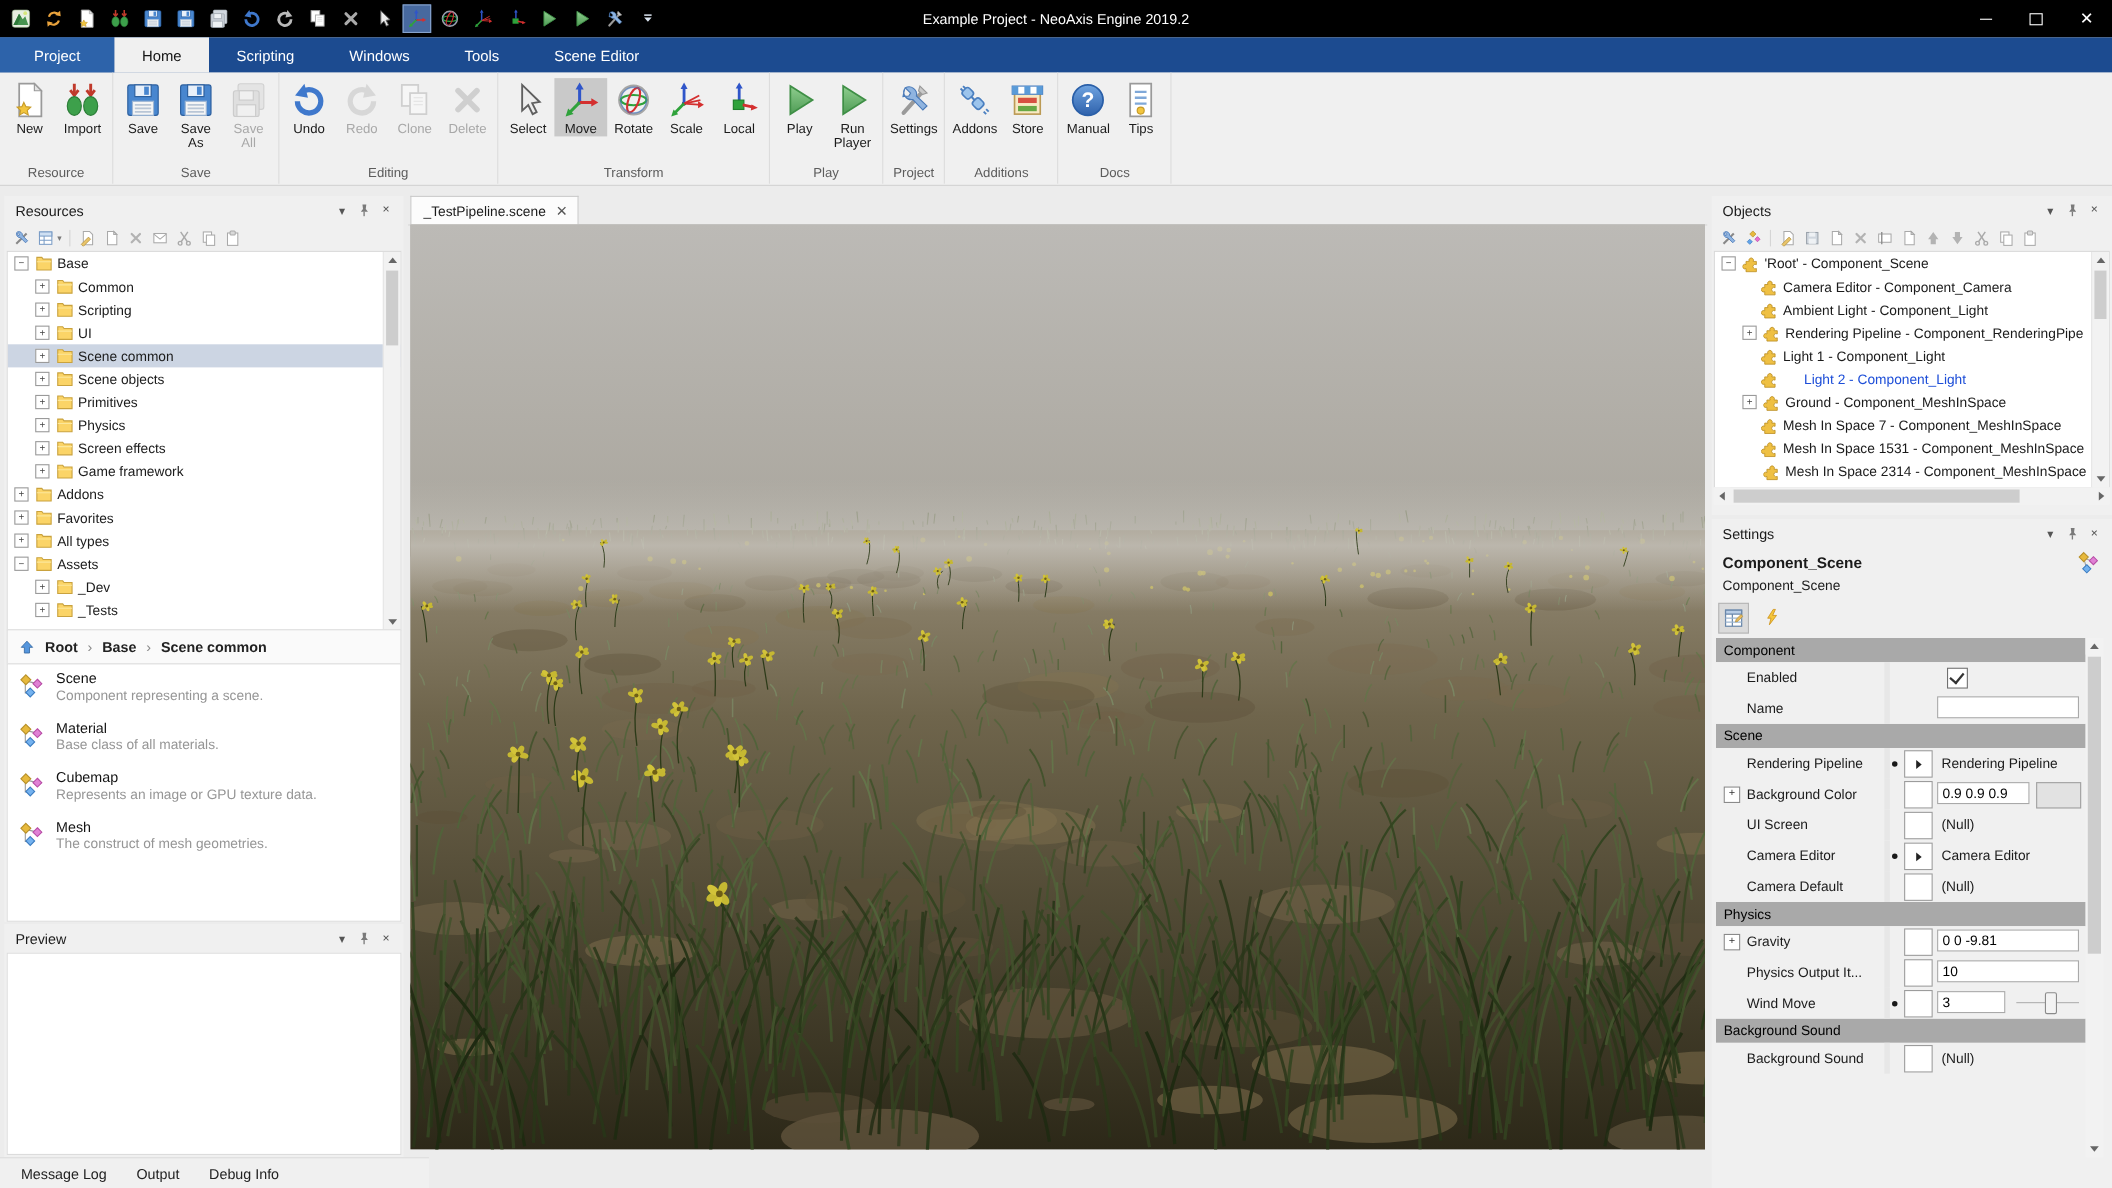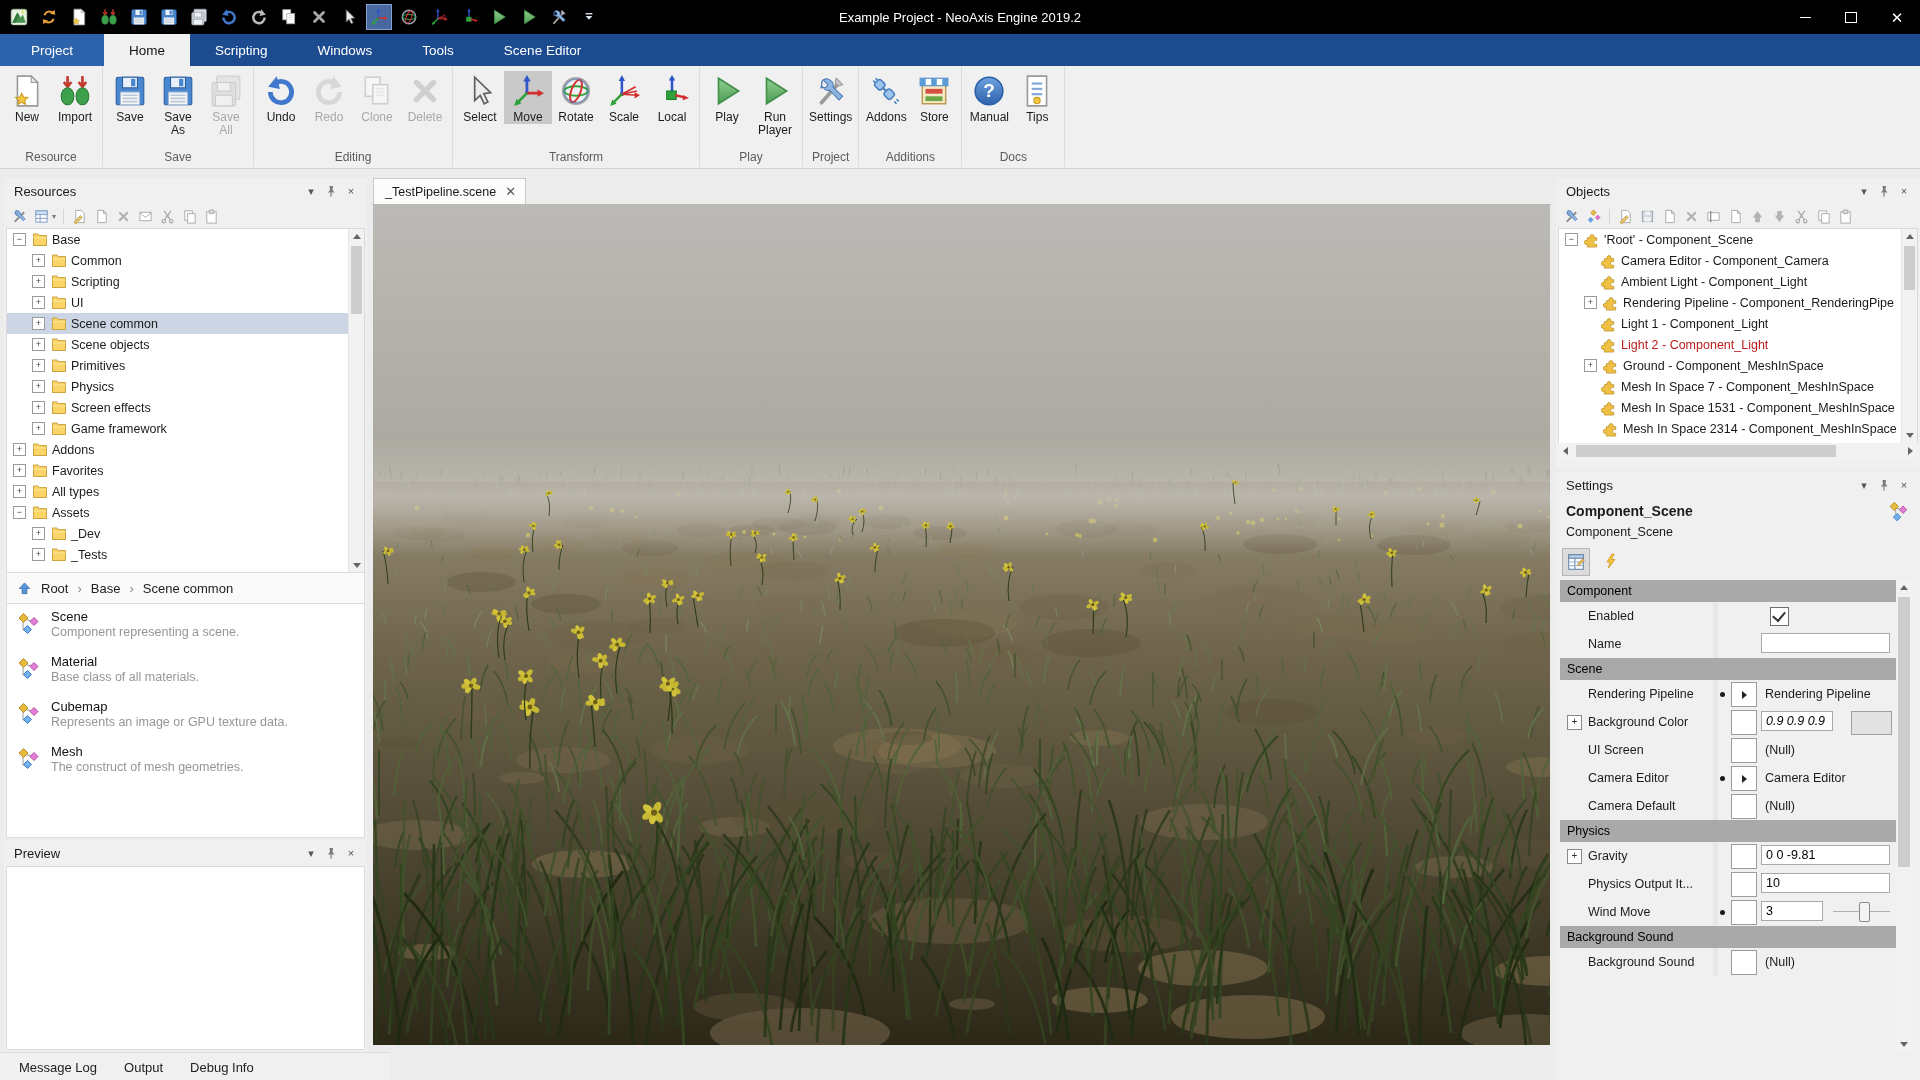--- a/index.html
+++ b/index.html
@@ -52,38 +52,38 @@
   .caret-mini{font-size:8px;color:#7a7a7a;margin-left:-3px;}
 
   
   .treewrap{position:absolute;left:2px;right:2px;background:#fff;border:1px solid #d9d9d9;overflow:hidden;}
   .trow{height:21px;display:flex;align-items:center;white-space:nowrap;}
   .trow .expbox{width:11px;height:11px;border:1px solid #9a9a9a;background:#fff;font-size:9px;line-height:9px;text-align:center;color:#444;flex:none;display:flex;align-items:center;justify-content:center;}
   .trow .expspace{width:11px;flex:none;}
   .trow .ticon{width:16px;height:16px;margin:0 4px 0 6px;flex:none;}
   .trow .tlabel{font-size:12.5px;}
   .trow.selected{background:#ccd5e3;}
-  .trow.dim .tlabel{color:#b91c1c;}
+  .trow.dim .tlabel{color:#1d4ed8;margin-left:19px;}
 
   
   .sbv{position:absolute;top:0;bottom:0;width:15px;background:#f2f2f2;border-left:1px solid #e6e6e6;}
   .sbtn{position:absolute;display:flex;align-items:center;justify-content:center;background:#f2f2f2;}
   .thumbv{position:absolute;left:2px;right:2px;background:#cdcdcd;}
   .thumbh{position:absolute;top:2px;bottom:2px;background:#cdcdcd;}
   .tri-up{width:0;height:0;border-left:4px solid transparent;border-right:4px solid transparent;border-bottom:5px solid #666;}
   .tri-dn{width:0;height:0;border-left:4px solid transparent;border-right:4px solid transparent;border-top:5px solid #666;}
   .tri-lf{width:0;height:0;border-top:4px solid transparent;border-bottom:4px solid transparent;border-right:5px solid #666;}
   .tri-rt{width:0;height:0;border-top:4px solid transparent;border-bottom:4px solid transparent;border-left:5px solid #666;}
 
   
   #resourcesPanel{left:4px;top:178px;width:363px;height:660px;}
   #resTreeWrap{top:50px;height:344px;}
   #breadcrumb{position:absolute;left:2px;top:394px;right:2px;height:30px;background:#fafafa;border:1px solid #dcdcdc;display:flex;align-items:center;gap:9px;padding:0 10px;font-size:13px;}
   #breadcrumb .bc-sep{color:#8a8a8a;font-size:13px;}
-  #breadcrumb .bc-item{color:#222;}
+  #breadcrumb .bc-item{color:#222;font-weight:bold;}
   #breadcrumb .icon{width:15px;height:15px;}
   #classList{position:absolute;left:2px;top:425px;right:2px;bottom:0;background:#fff;border:1px solid #dcdcdc;}
   .citem{position:relative;height:45px;}
   .citem .icon{position:absolute;left:8px;top:7px;width:27px;height:27px;}
   .citem .cname{position:absolute;left:44px;top:5px;font-size:13px;color:#111;}
   .citem .cdesc{position:absolute;left:44px;top:21px;font-size:12.5px;color:#969696;}
 
   
   #previewPanel{left:4px;top:840px;width:363px;height:212px;}
   #previewContent{position:absolute;left:2px;top:26px;right:2px;bottom:2px;background:#fff;border:1px solid #dcdcdc;}
@@ -3110,21 +3110,21 @@
           <span class="pdot"></span>
           <span class="prefbox">
             <span class="tri-rt" style="border-left-color:#222"></span>
           </span>
           <span class="pvaltext">Rendering Pipeline</span>
         </div>
         <div class="prow">
           <span class="pexp">+</span>
           <span class="plabel">Background Color</span>
           <span class="prefbox"></span>
-          <input class="pinput" style="width: 72px; font-style: italic;" value="0.9 0.9 0.9">
+          <input class="pinput" style="width: 84px;" value="0.9 0.9 0.9">
           <span class="pswatch" style="background:#e2e2e2"></span>
         </div>
         <div class="prow">
           <span class="plabel">UI Screen</span>
           <span class="prefbox"></span>
           <span class="pvaltext">(Null)</span>
         </div>
         <div class="prow">
           <span class="plabel">Camera Editor</span>
           <span class="pdot"></span>

